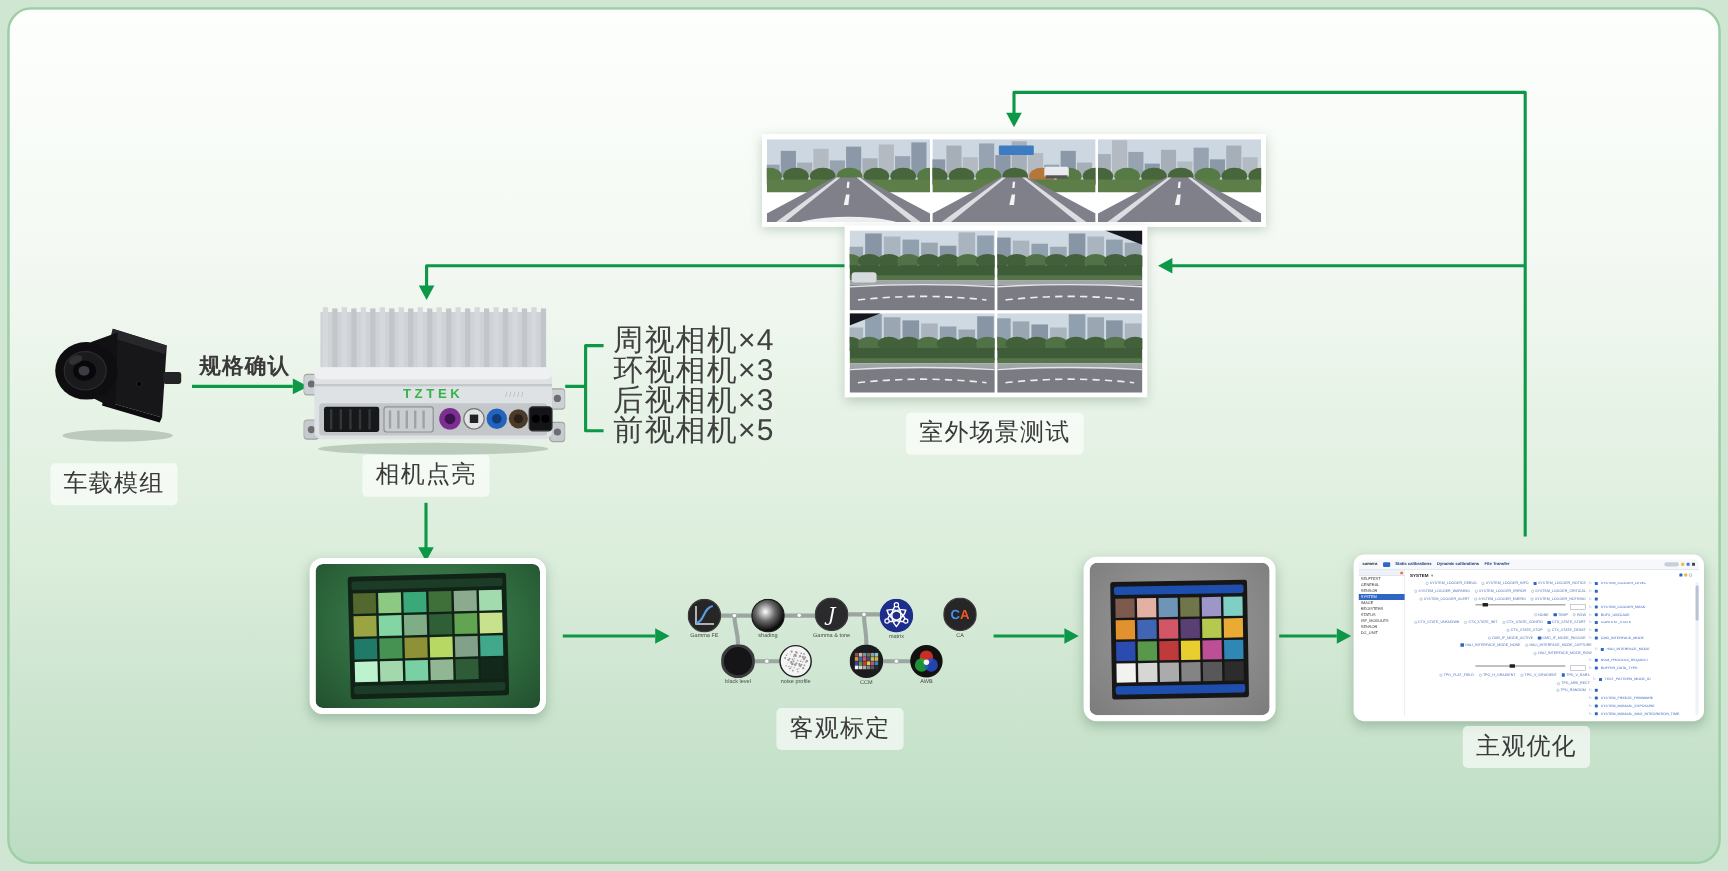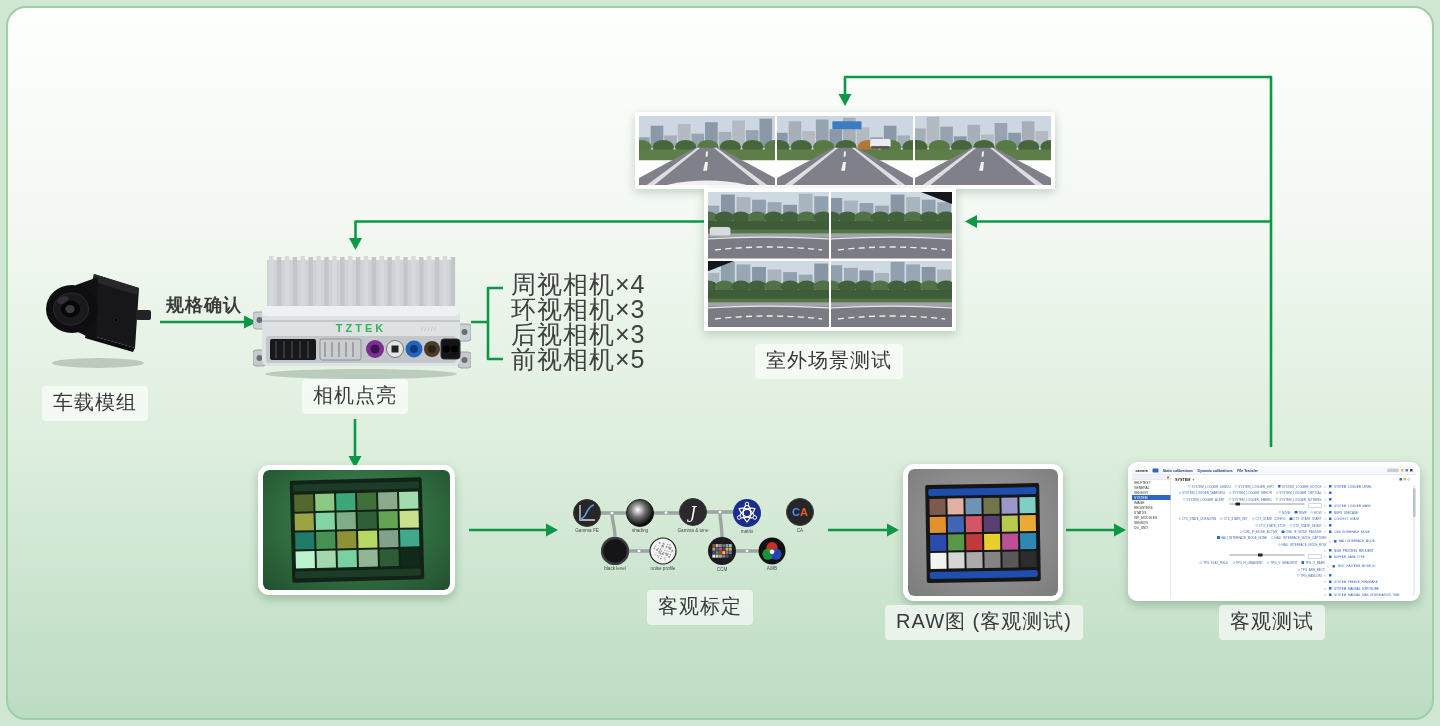--- a/index.html
+++ b/index.html
@@ -634,21 +634,20 @@
               <div class="patch" style="background:#ababab;width:16px;height:16px"></div>
               <div class="patch" style="background:#848484;width:16px;height:16px"></div>
               <div class="patch" style="background:#585858;width:16px;height:16px"></div>
               <div class="patch" style="background:#2c2c2c;width:16px;height:16px"></div>
             </div>
           <div class="cbar blu"></div>
         </div>
       </div>
     </div>
   </div>
-  <div class="pill" style="left:984px;top:605px;">RAW图 (客观测试)</div>
 
   <div class="raw-frame" style="left:1128px;top:462px;width:292px;height:139px;border-width:4px;border-radius:9px;">
     <div class="tt-clip">
       <div class="tt-inner">
         <div class="tt-topbar" id="tt-tabs">
             <span class="tt-app">camera</span>
             <span class="tt-chip"></span>
             <span class="tt-tab">Static calibrations</span>
             <span class="tt-tab">Dynamic calibrations</span>
             <span class="tt-tab">File Transfer</span>
@@ -835,14 +834,14 @@
                 </div>
               </div>
             <div class="tt-scroll">
                 <div class="tt-thumb"></div>
               </div>
           </div>
         </div>
       </div>
     </div>
   </div>
-  <div class="pill" style="left:1272px;top:605px;">客观测试</div>
+  <div class="pill" style="left:1272px;top:605px;">主观优化</div>
 </div>
 
 </body></html>

